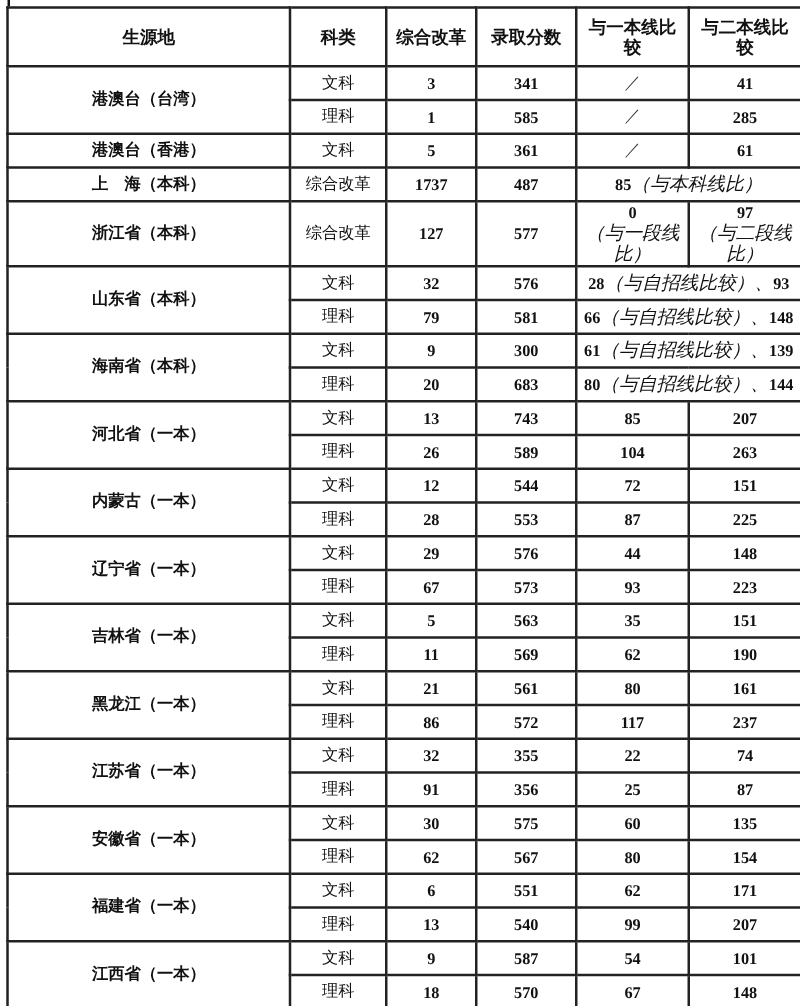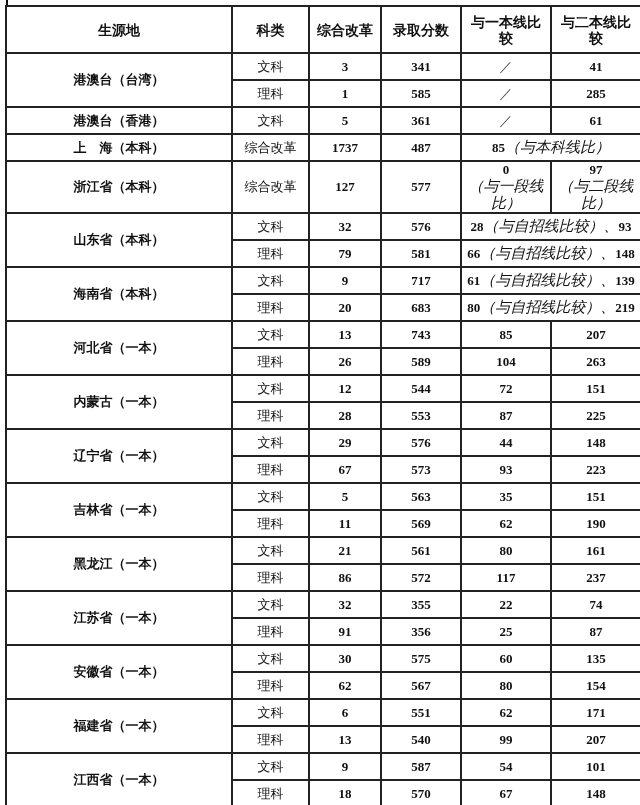--- a/index.html
+++ b/index.html
@@ -106,28 +106,28 @@
       <td class="subj">理科</td>
       <td class="num">79</td>
       <td class="num">581</td>
       <td colspan="2" class="mix"><span>66</span><span class="cn">（与自招线比较）、</span><span>148</span></td>
     </tr>
 
     <tr>
       <td rowspan="2" class="prov">海南省（本科）</td>
       <td class="subj">文科</td>
       <td class="num">9</td>
-      <td class="num">717</td>
+      <td class="num">300</td>
       <td colspan="2" class="mix"><span>61</span><span class="cn">（与自招线比较）、</span><span>139</span></td>
     </tr>
     <tr>
       <td class="subj">理科</td>
       <td class="num">20</td>
       <td class="num">683</td>
-      <td colspan="2" class="mix"><span>80</span><span class="cn">（与自招线比较）、</span><span>219</span></td>
+      <td colspan="2" class="mix"><span>80</span><span class="cn">（与自招线比较）、</span><span>144</span></td>
     </tr>
 
     <tr>
       <td rowspan="2" class="prov">河北省（一本）</td>
       <td class="subj">文科</td>
       <td class="num">13</td>
       <td class="num">743</td>
       <td class="num">85</td>
       <td class="num">207</td>
     </tr>

